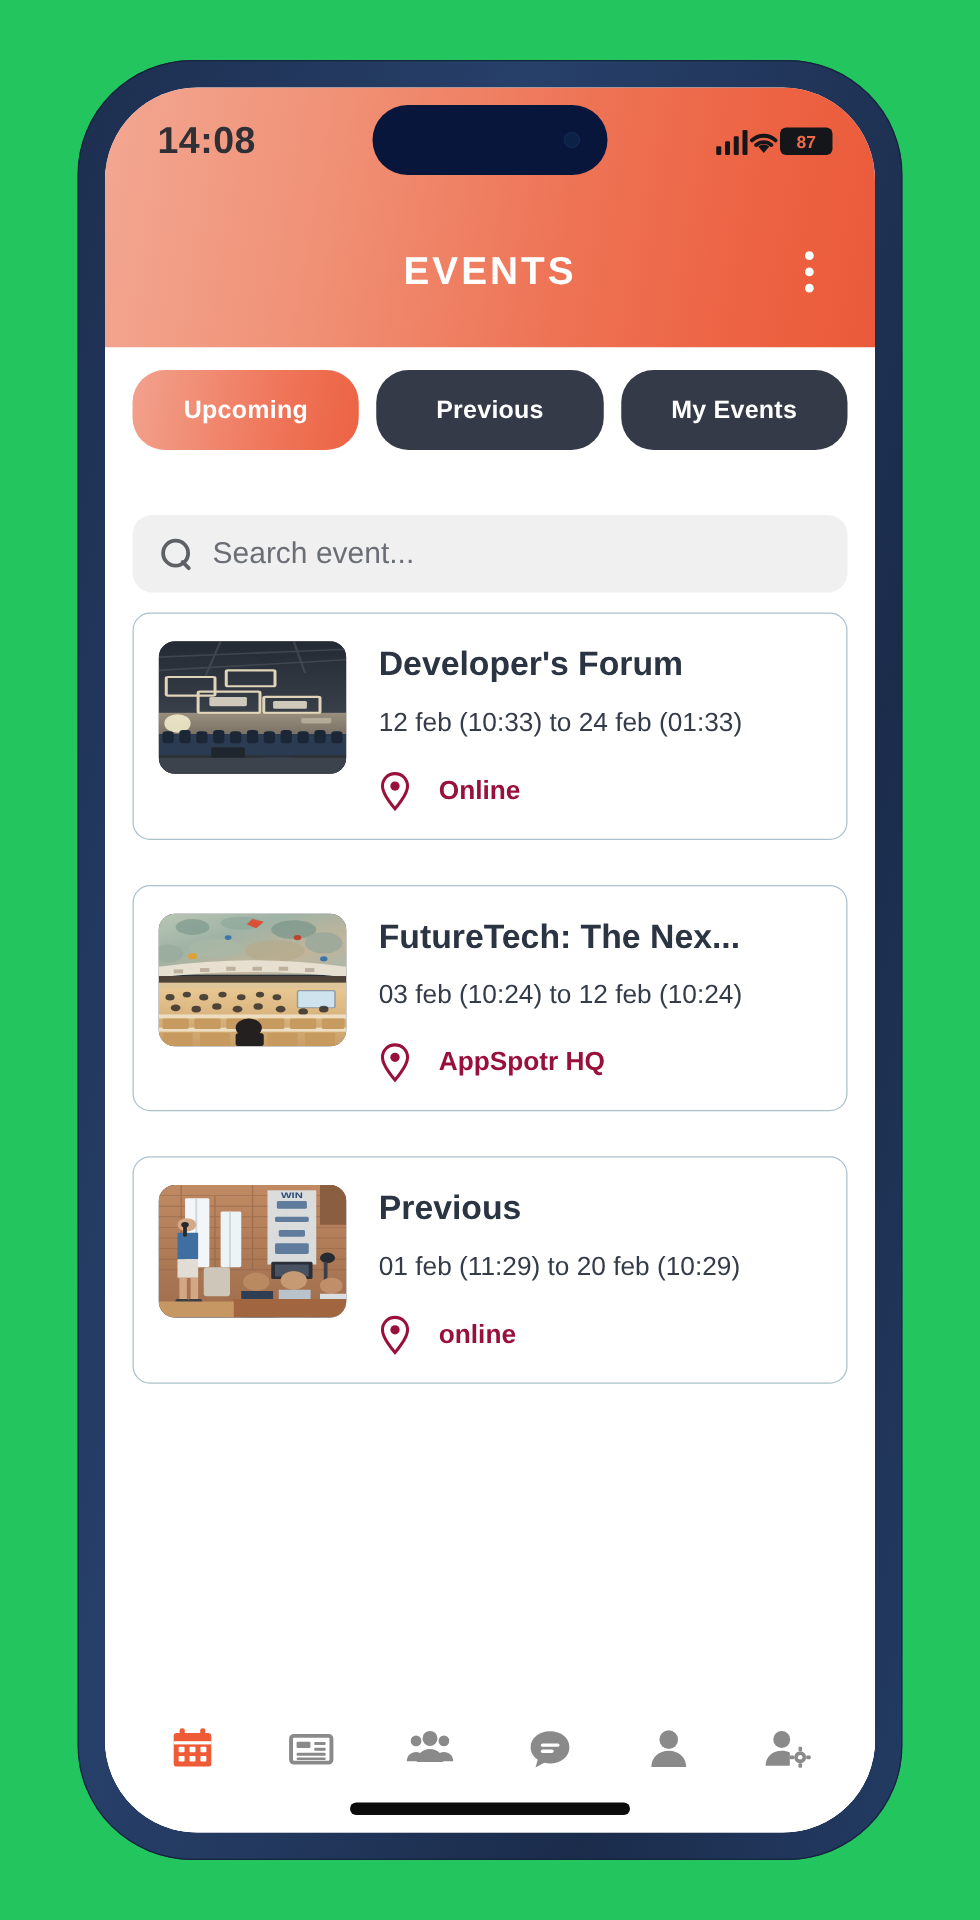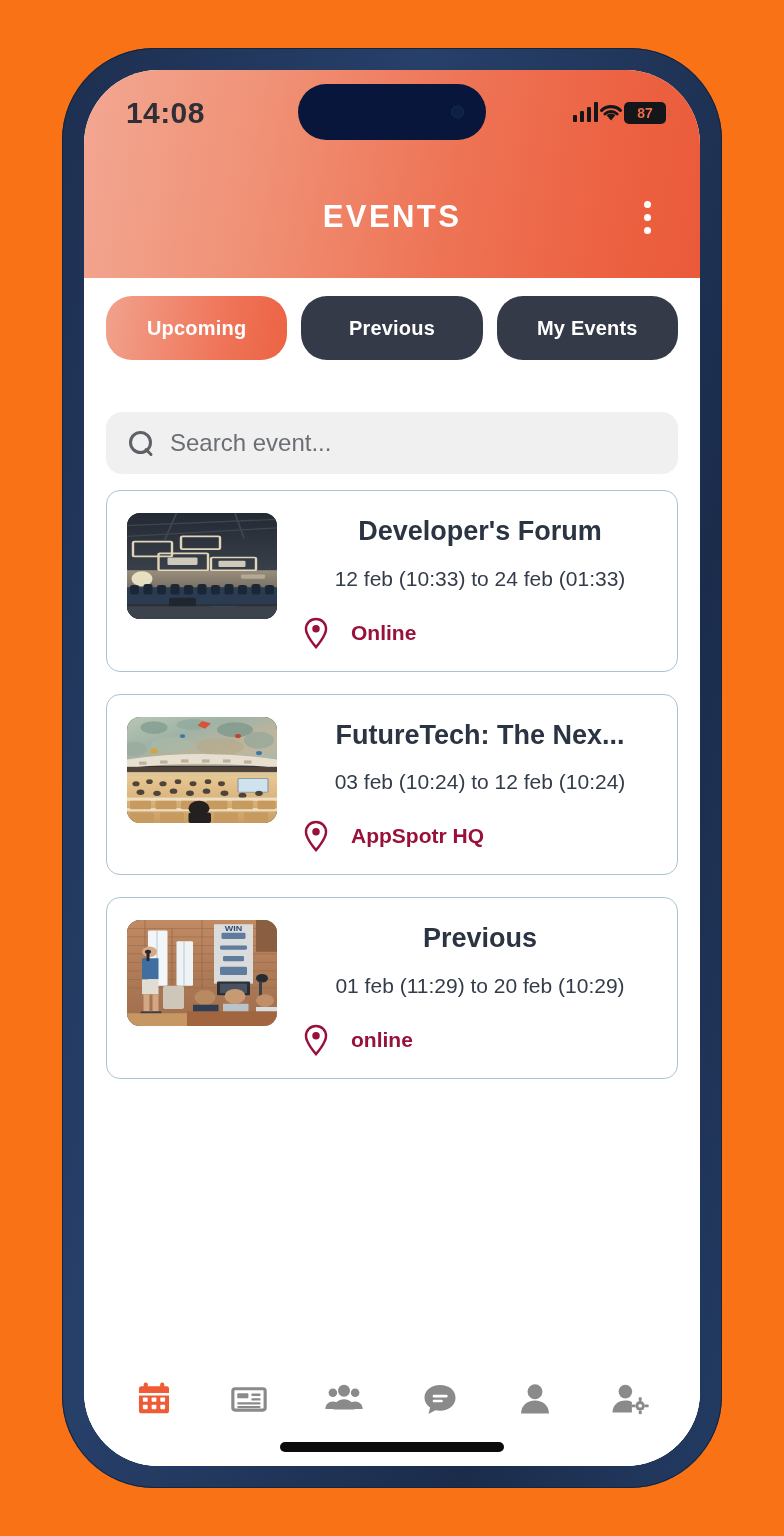--- a/index.html
+++ b/index.html
@@ -1,20 +1,20 @@
 <!DOCTYPE html>
 <html><head>
 <meta charset="utf-8">
 <style>
   * { margin:0; padding:0; box-sizing:border-box; }
   html,body{
     width:784px; height:1536px; background:#000; overflow:hidden;
     font-family:"Liberation Sans", sans-serif;
   }
-  .stage{ position:relative; width:784px; height:1536px; background:#f97316; }
+  .stage{ position:relative; width:784px; height:1536px; background:#22c55e; }
 
   
   .phone-frame{
     position:absolute; left:62px; top:48px; width:660px; height:1440px;
     background:linear-gradient(105deg,#1d2f50 0%,#27406a 35%,#1b2c4b 75%,#233b63 100%);
     border-radius:92px;
     box-shadow:0 0 0 1px #16243d inset;
   }
   .screen{
     position:absolute; left:22px; top:22px; width:616px; height:1396px;
@@ -44,21 +44,21 @@
   }
   .dyn-island{
     position:absolute; left:50%; transform:translateX(-50%); top:14px;
     width:188px; height:56px; border-radius:28px; background:#07163a;
   }
   .di-cam{
     position:absolute; right:22px; top:50%; transform:translateY(-50%);
     width:13px; height:13px; border-radius:50%;
     background:#0d2046; box-shadow:0 0 0 1px #122a52 inset;
   }
-  .sb-right{ margin-left:auto; display:flex; align-items:flex-start; }
+  .sb-right{ margin-left:auto; display:flex; align-items:flex-end; }
   .bars{ display:flex; align-items:flex-end; gap:2.5px; height:20px; }
   .bars i{ display:block; width:4.5px; background:#15161a; border-radius:1px; }
   .bars i:nth-child(1){ height:7px; }
   .bars i:nth-child(2){ height:11px; }
   .bars i:nth-child(3){ height:15px; }
   .bars i:nth-child(4){ height:20px; }
   .battery{
     position:relative; width:42px; height:22px; border-radius:5px; background:#15161a;
     display:flex; align-items:center; justify-content:center;
   }
@@ -103,21 +103,21 @@
     border:3px solid #5d6166; border-radius:50%;
   }
   .search .magnifier::after{
     content:""; position:absolute; left:17px; top:17px; width:10px; height:3px;
     background:#5d6166; border-radius:2px; transform:rotate(45deg);
     transform-origin:left center;
   }
   .search-text{ font-size:24px; color:#6b6f75; }
 
   
-  .cards{ padding:16px 22px 0 22px; display:flex; flex-direction:column; gap:22px;text-align:center; }
+  .cards{ padding:16px 22px 0 22px; display:flex; flex-direction:column; gap:36px; }
   .card{
     border:1.5px solid #a9c2cd; border-radius:14px; background:#fff;
     padding:22px 20px; display:flex; gap:26px; cursor:pointer;
   }
   .thumb{
     width:150px; height:106px; flex:0 0 auto; border-radius:13px; overflow:hidden;
     position:relative; background:#2a2f36;
   }
   .thumb svg{ display:block; width:100%; height:100%; }
 

